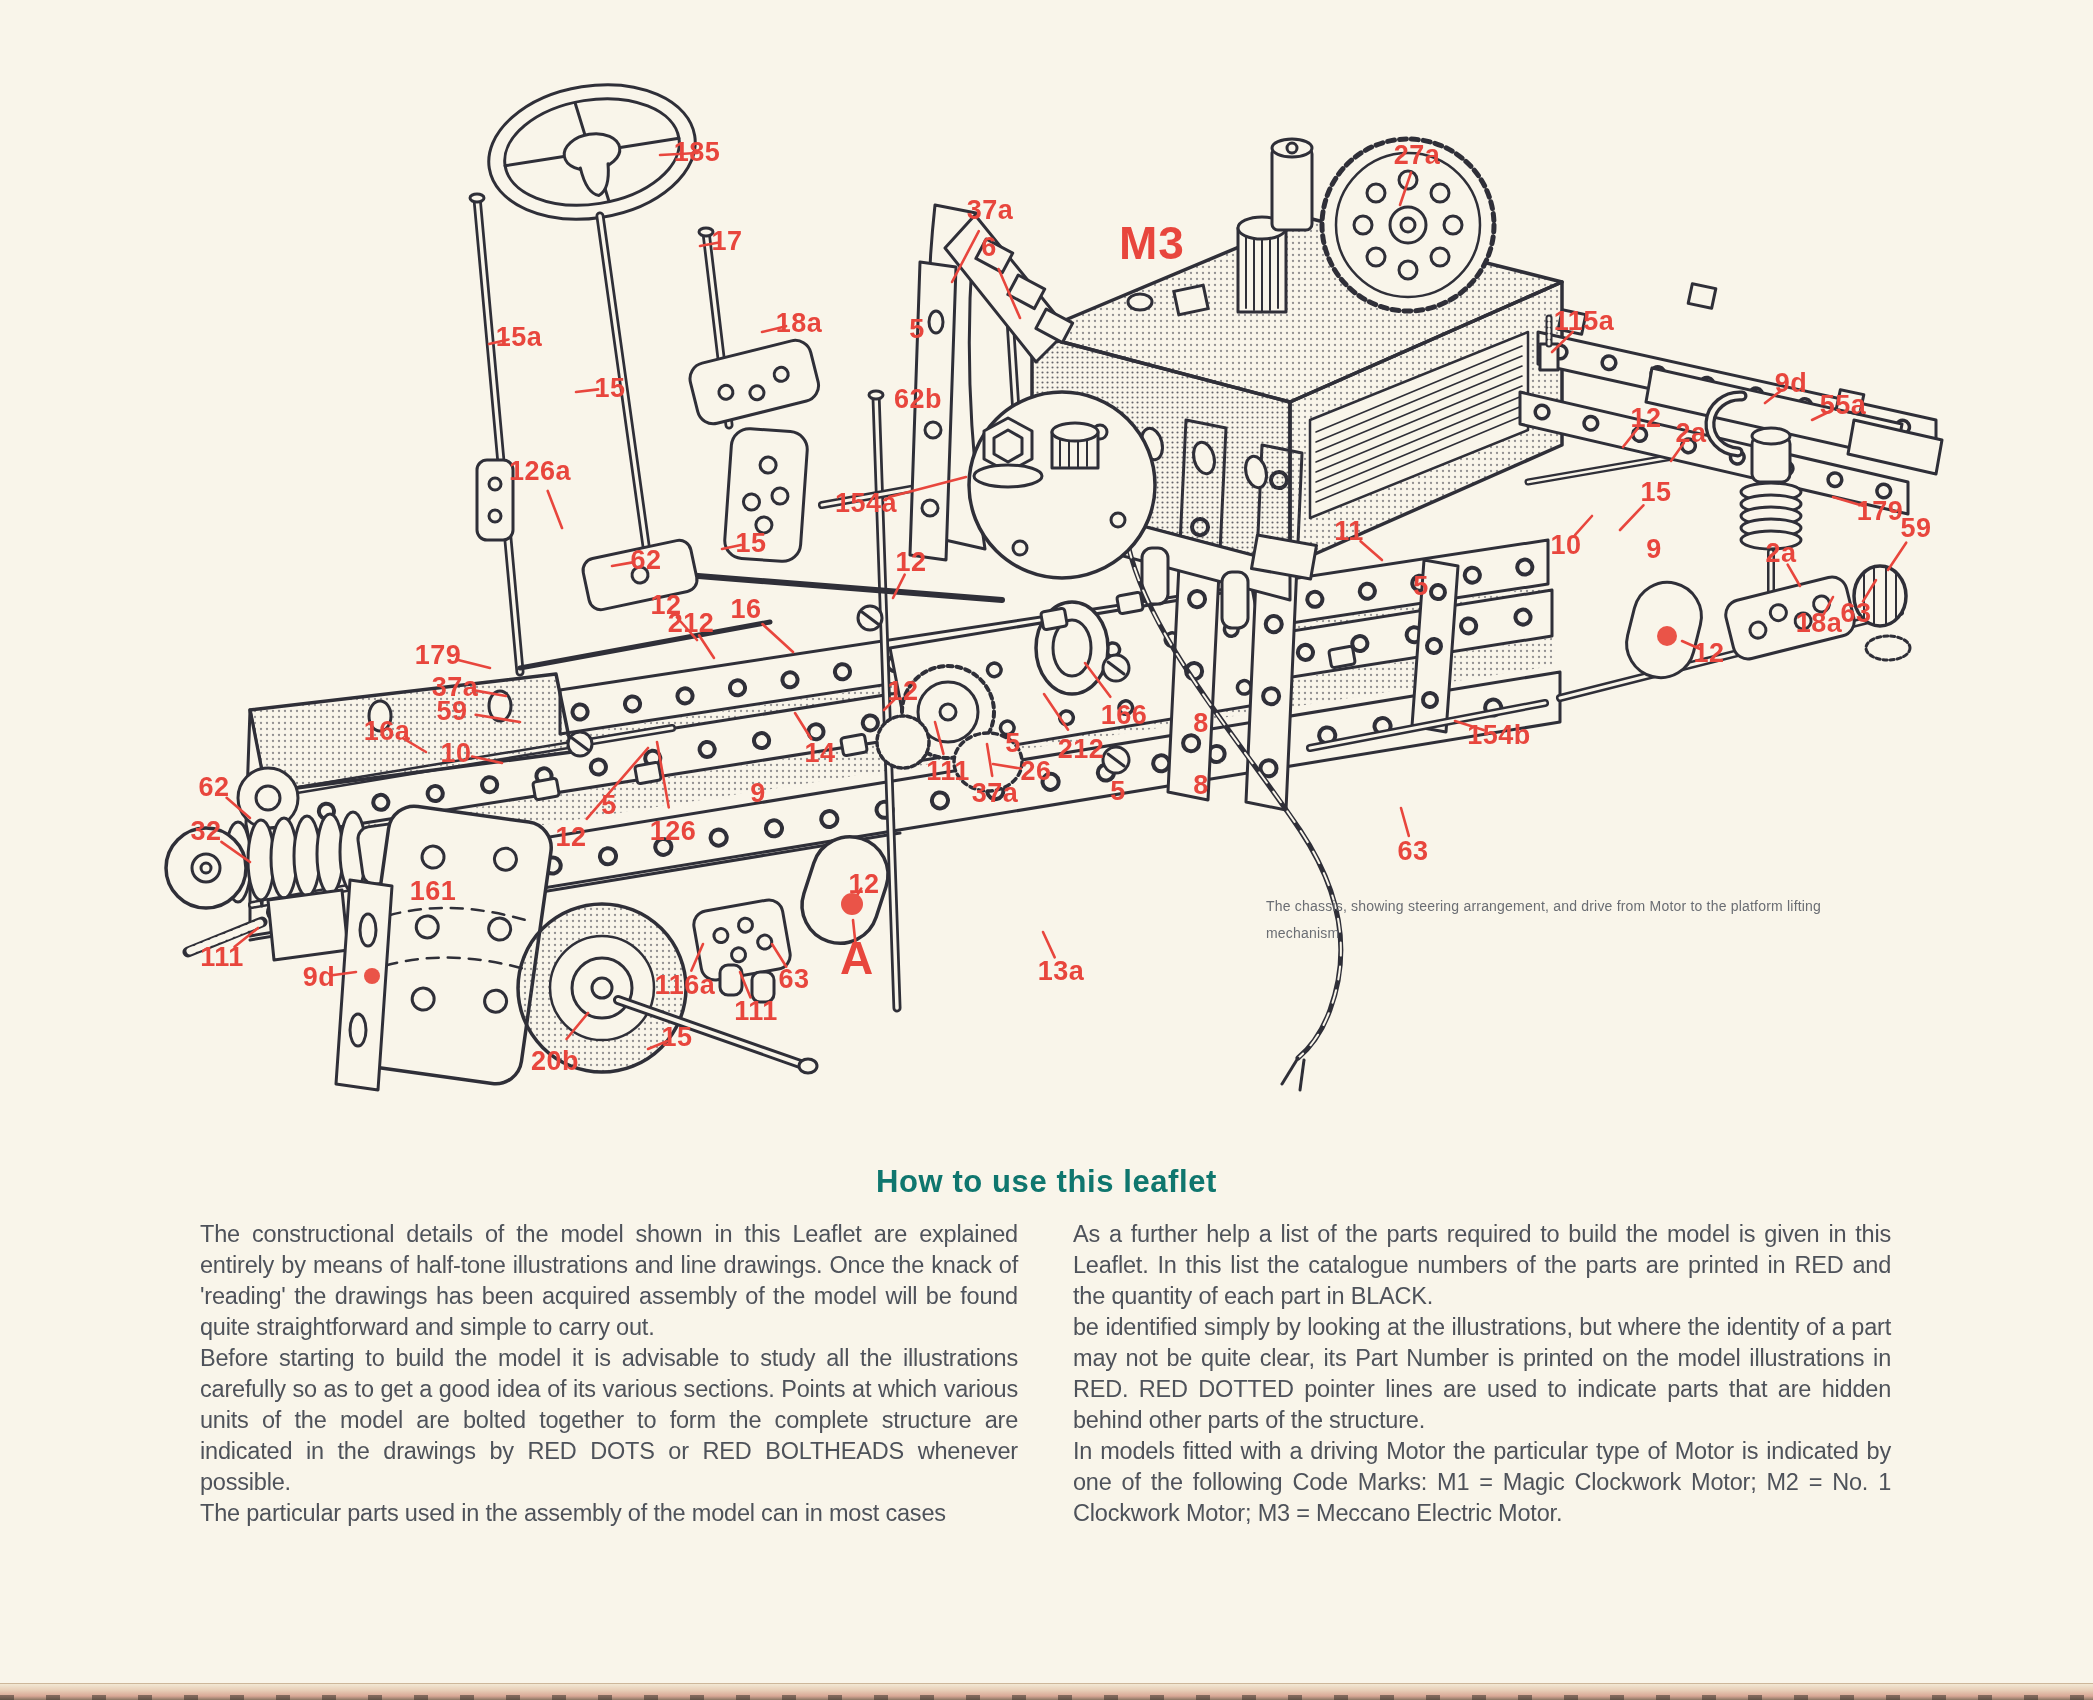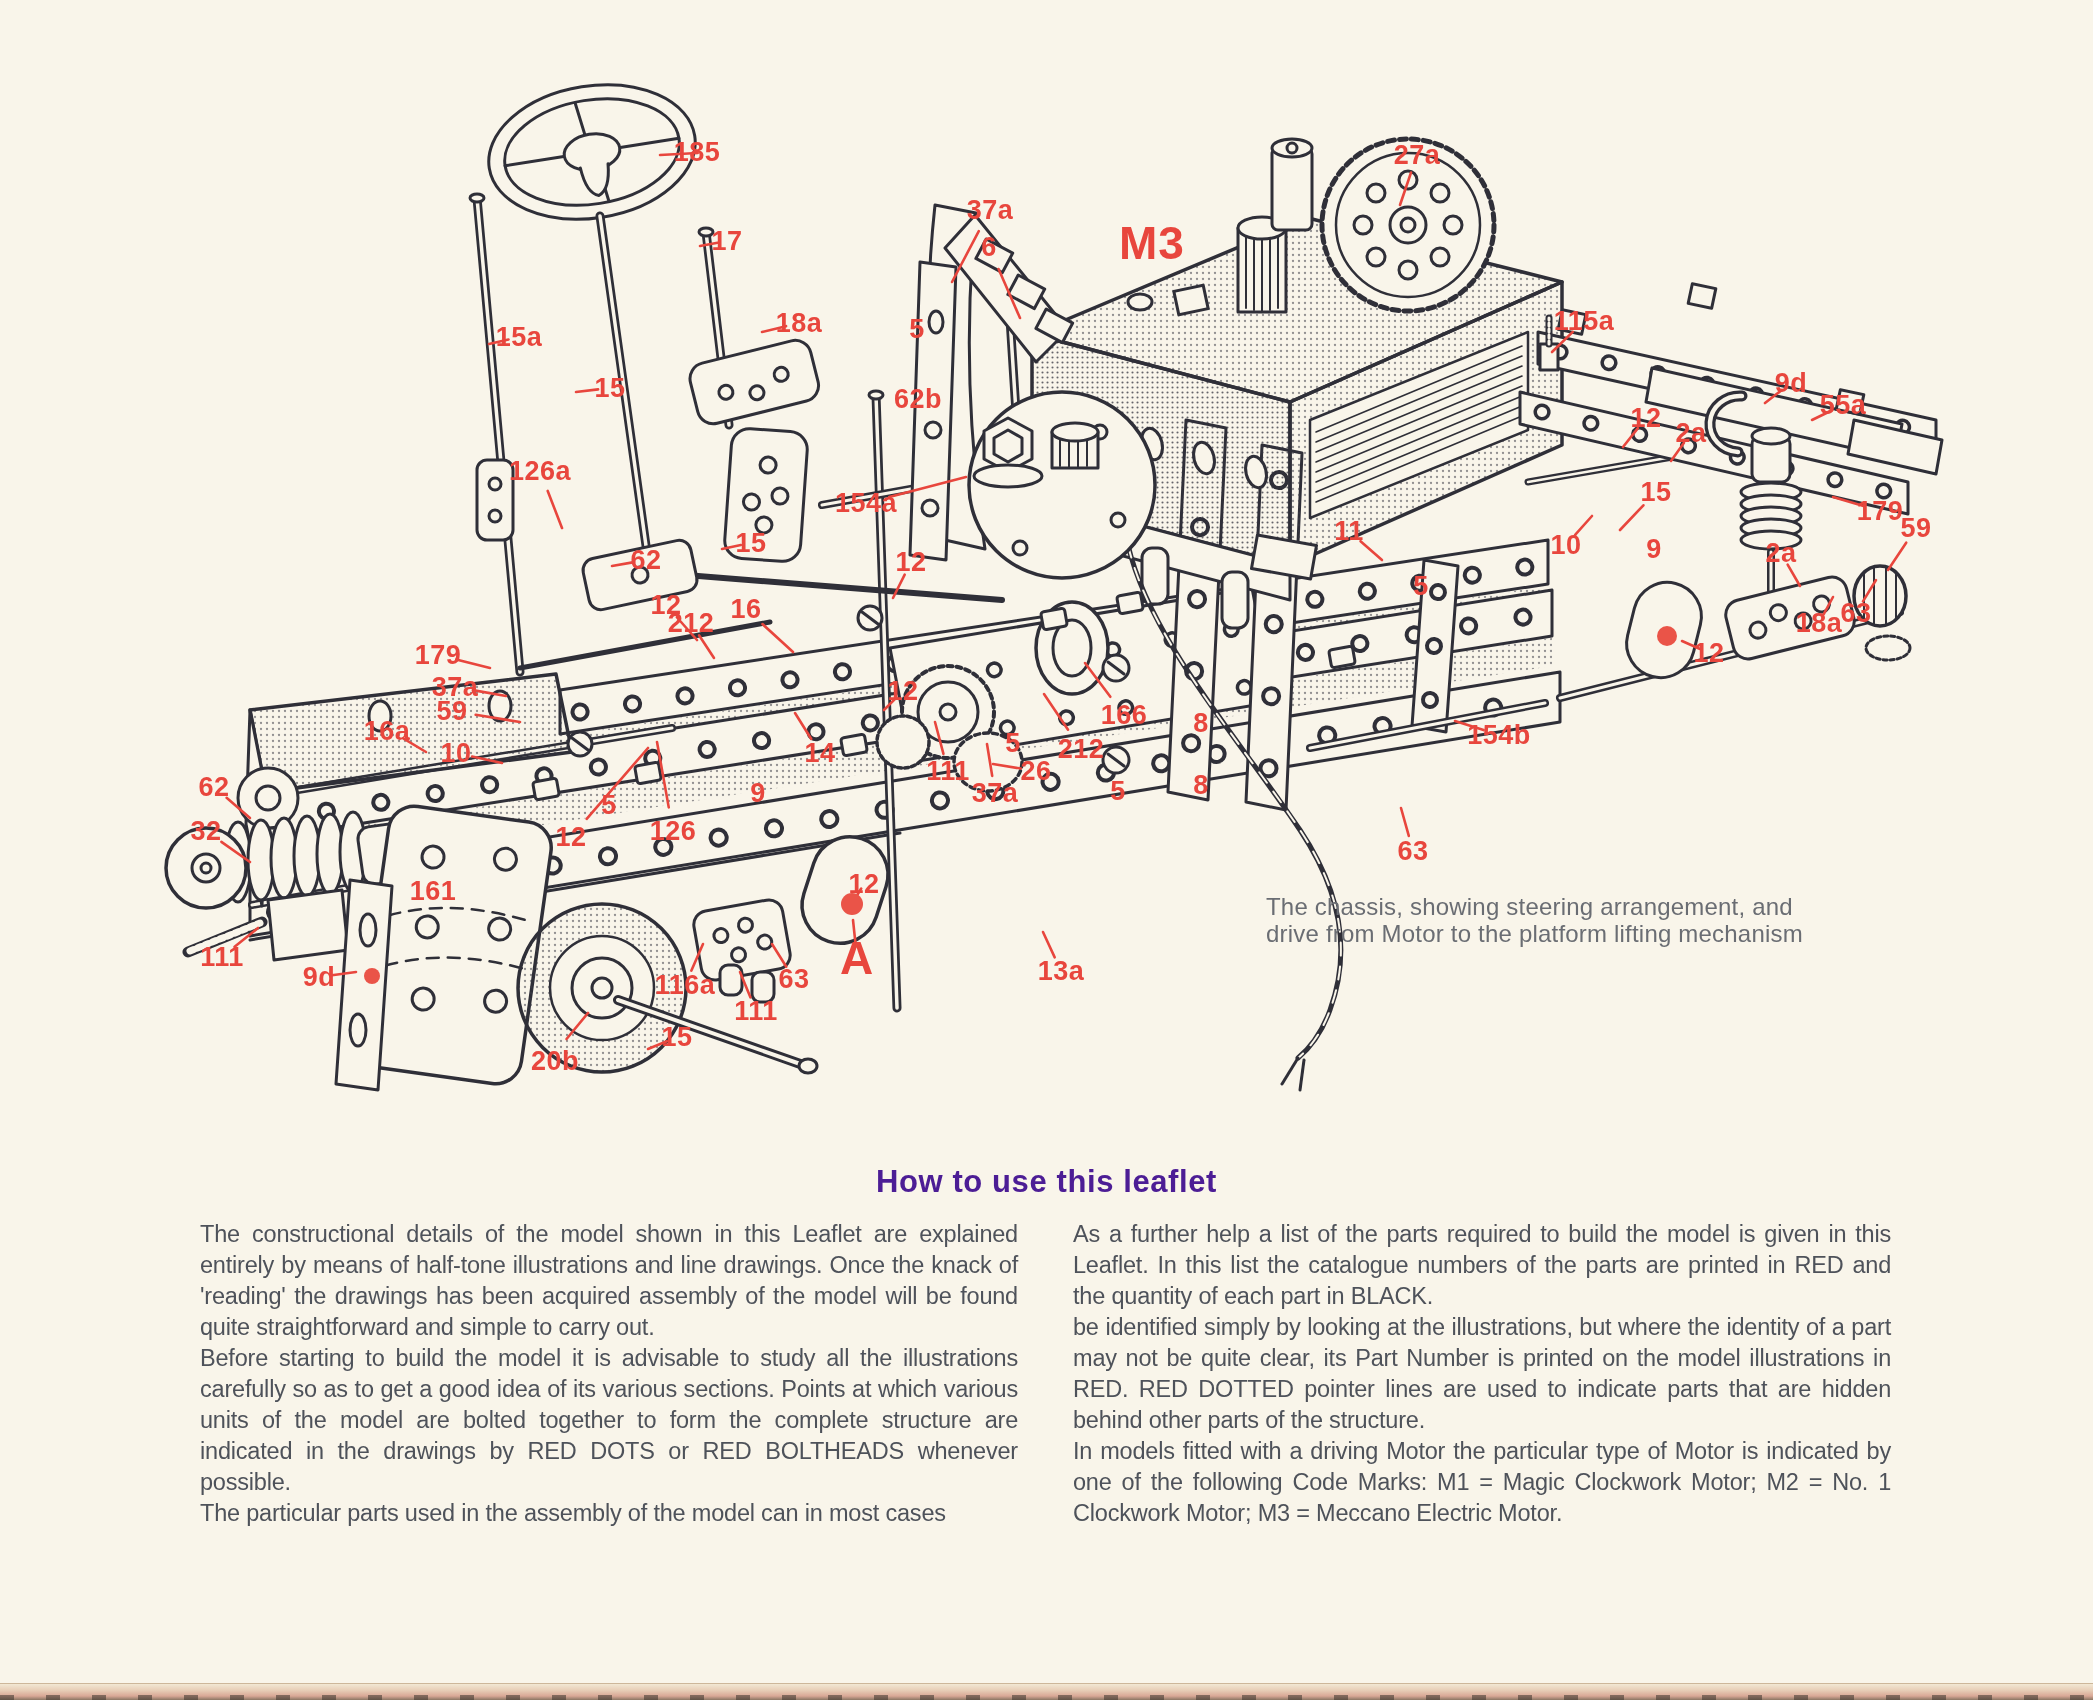--- a/index.html
+++ b/index.html
@@ -20,25 +20,25 @@
   }
   svg.art{position:absolute;left:0;top:0;}
   .part-label{
     position:absolute;transform:translate(-50%,-50%);
     color:#e8463d;font-weight:bold;font-size:27px;white-space:nowrap;
     letter-spacing:.5px;
   }
   .part-label.big{font-size:46px;letter-spacing:1px;}
   .caption{
     position:absolute;left:1266px;top:893px;width:575px;
-    color:#6a6d73;font-size:24px;line-height:27px;letter-spacing:.2px;
+    color:#6a6d73;font-size:14px;line-height:27px;letter-spacing:.2px;
   }
   .article-title{
     position:absolute;left:0;top:1164px;width:100%;margin:0;
-    text-align:center;color:#4c1d95;font-size:31px;font-weight:bold;letter-spacing:.6px;
+    text-align:center;color:#0f766e;font-size:31px;font-weight:bold;letter-spacing:.6px;
   }
   .col{
     position:absolute;top:1219px;width:818px;
     color:#4e525a;font-size:23.5px;line-height:31px;text-align:justify;letter-spacing:-.2px;
   }
   .col p{margin:0;}
   .col-left{left:200px;}
   .col-right{left:1073px;}
 </style>
 </head>

